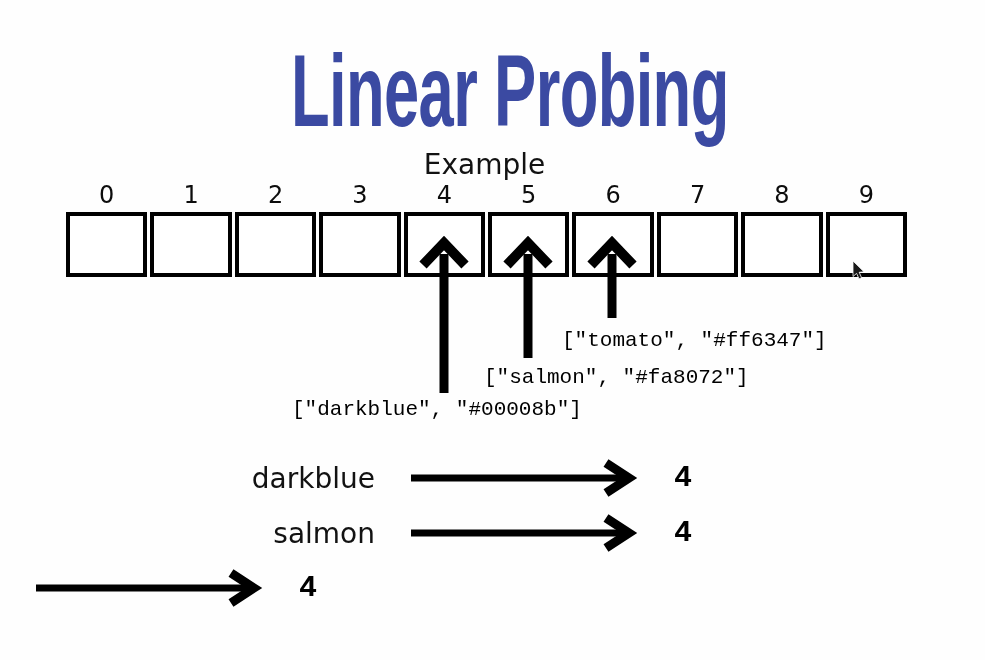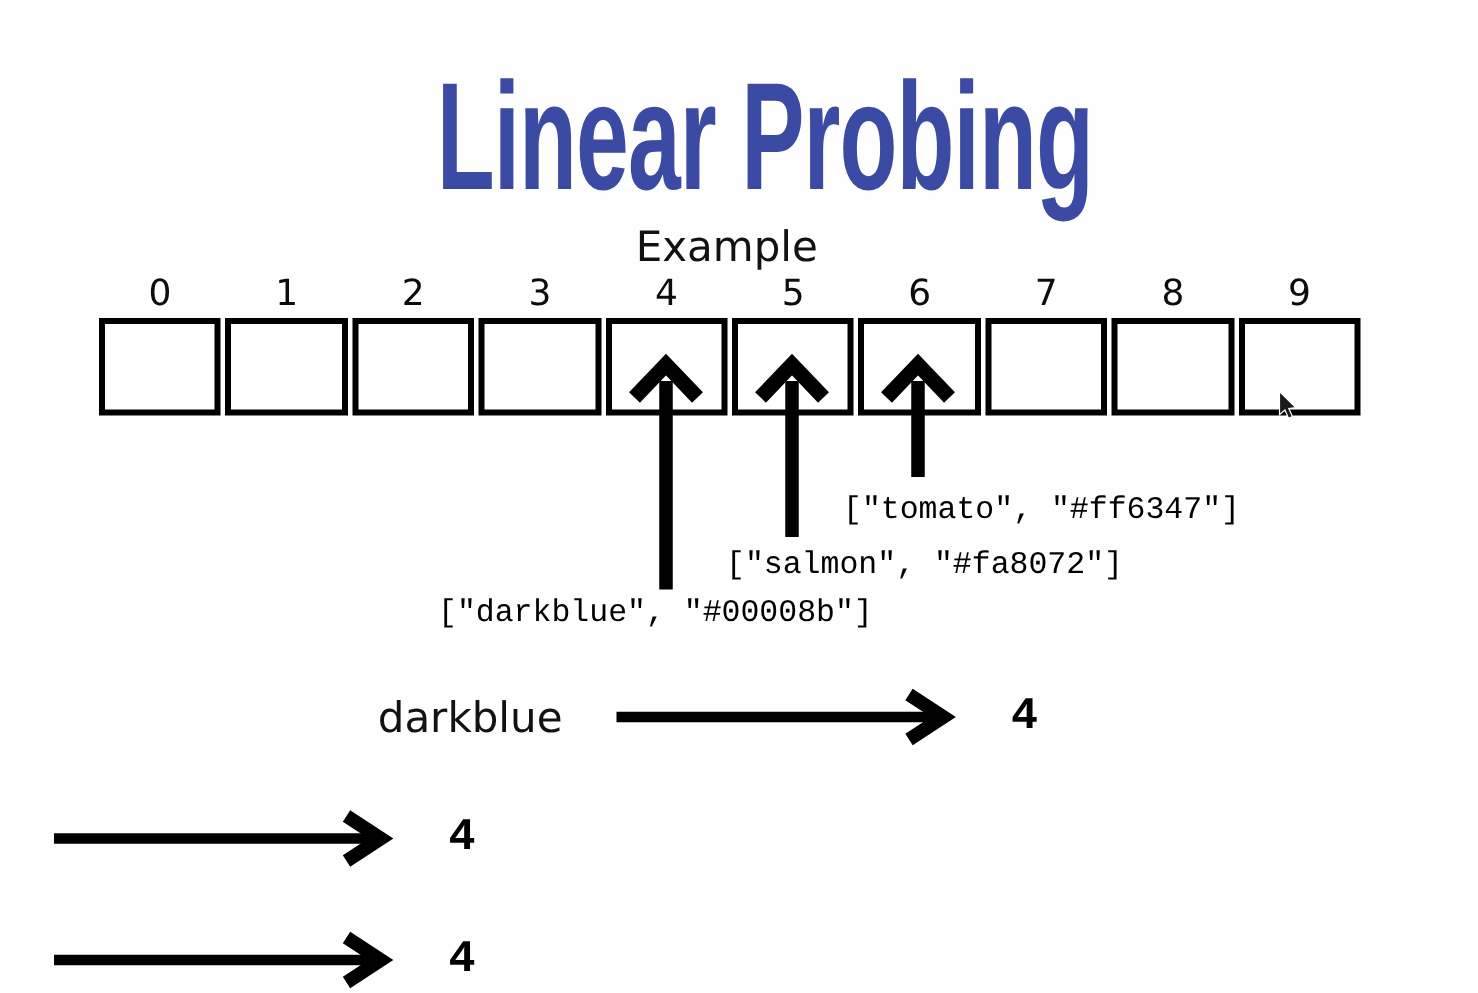--- a/index.html
+++ b/index.html
@@ -82,21 +82,21 @@
   .entry-tomato   { left: 562px; top: 329px; }
 
   
   .mappings {
     position: absolute;
     left: 0;
     top: 456px;
     width: 720px;
     display: flex;
     flex-direction: column;
-    gap: 37px;
+    gap: 11px;
   }
   .map-row { display: flex; align-items: center; height: 44px; }
   .map-key {
     width: 375px;
     text-align: right;
     font-size: 28px;
     color: #121212;
   }
   .map-arrow { width: 245px; height: 40px; margin-left: 18px; flex: none; }
   .map-value {
@@ -194,20 +194,21 @@
   <div class="mappings">
     <div class="map-row">
       <div class="map-key">darkblue</div>
       <svg class="map-arrow" viewBox="0 0 245 40">
         <line x1="18" y1="20" x2="228" y2="20" stroke="#000" stroke-width="7"></line>
         <polyline points="213,5 236,20 213,35" fill="none" stroke="#000" stroke-width="9"></polyline>
       </svg>
       <div class="map-value">4</div>
     </div>
     <div class="map-row">
+      <div class="map-key">salmon</div>
       <svg class="map-arrow" viewBox="0 0 245 40">
         <line x1="18" y1="20" x2="228" y2="20" stroke="#000" stroke-width="7"></line>
         <polyline points="213,5 236,20 213,35" fill="none" stroke="#000" stroke-width="9"></polyline>
       </svg>
       <div class="map-value">4</div>
     </div>
     <div class="map-row">
       <svg class="map-arrow" viewBox="0 0 245 40">
         <line x1="18" y1="20" x2="228" y2="20" stroke="#000" stroke-width="7"></line>
         <polyline points="213,5 236,20 213,35" fill="none" stroke="#000" stroke-width="9"></polyline>

